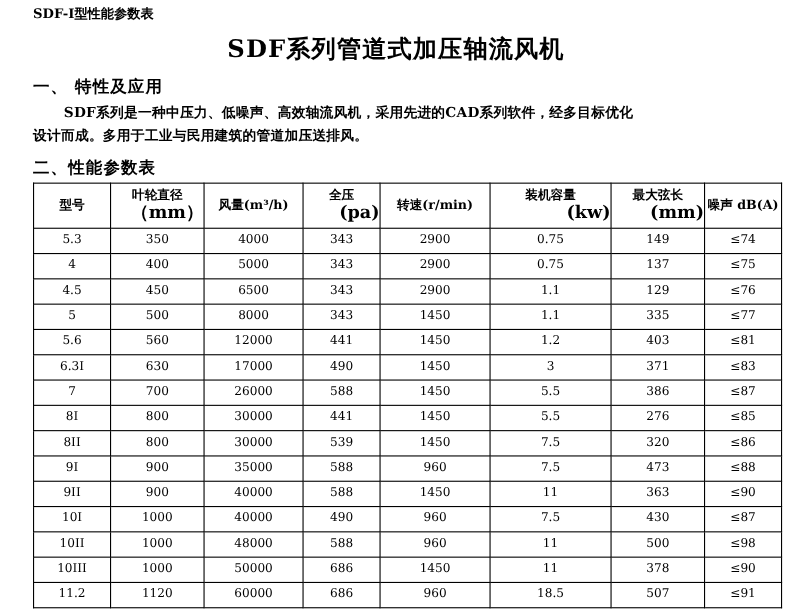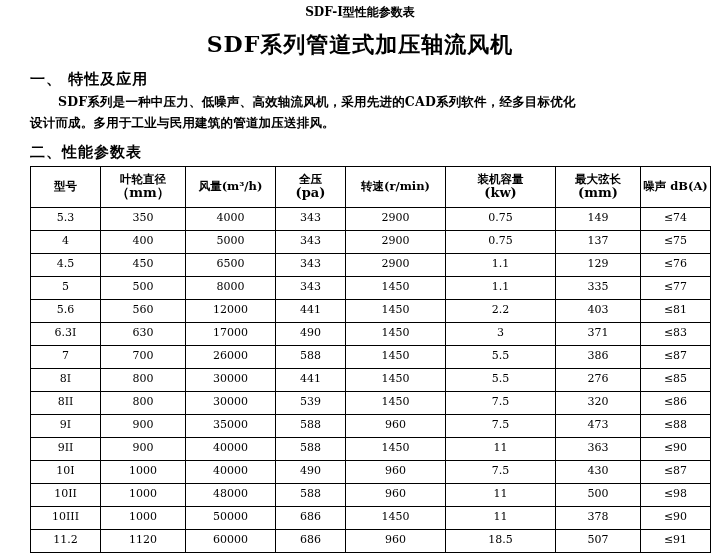--- a/index.html
+++ b/index.html
@@ -15,21 +15,20 @@
     color: #000000;
   }
   .page {
     position: relative;
     width: 720px;
     height: 555px;
     box-sizing: border-box;
     padding: 0 30px;
   }
   .doc-header {
-    text-align: center;
     font-family: "DejaVu Serif", "Liberation Serif", serif;
     font-weight: bold;
     font-size: 12px;
     padding-top: 4px;
     letter-spacing: 0px;
   }
   .doc-title {
     text-align: center;
     font-family: "DejaVu Serif", "Liberation Serif", serif;
     font-weight: bold;
@@ -75,21 +74,22 @@
     background: #ffffff;
   }
   table.spec thead th {
     height: 40px;
     font-weight: bold;
     font-size: 11.5px;
   }
   table.spec thead th .sub {
     display: block;
     font-weight: bold;
-    font-size: 13px;
+    font-size: 16px;
+    text-align: right;
   }
   table.spec tbody td {
     font-weight: normal;
   }
   col.c0 { width: 70px; }
   col.c1 { width: 85px; }
   col.c2 { width: 90px; }
   col.c3 { width: 70px; }
   col.c4 { width: 100px; }
   col.c5 { width: 110px; }
@@ -198,21 +198,21 @@
         <td>1.1</td>
         <td>335</td>
         <td>≤77</td>
       </tr>
       <tr>
         <td>5.6</td>
         <td>560</td>
         <td>12000</td>
         <td>441</td>
         <td>1450</td>
-        <td>2.2</td>
+        <td>1.2</td>
         <td>403</td>
         <td>≤81</td>
       </tr>
       <tr>
         <td>6.3I</td>
         <td>630</td>
         <td>17000</td>
         <td>490</td>
         <td>1450</td>
         <td>3</td>

